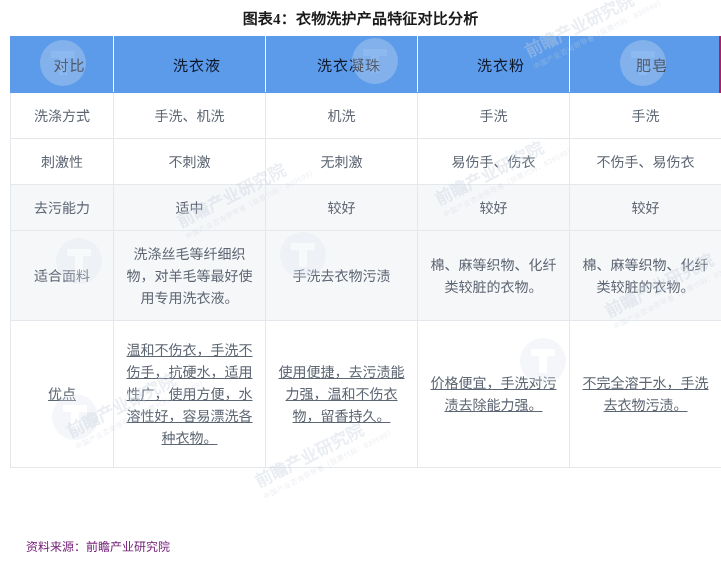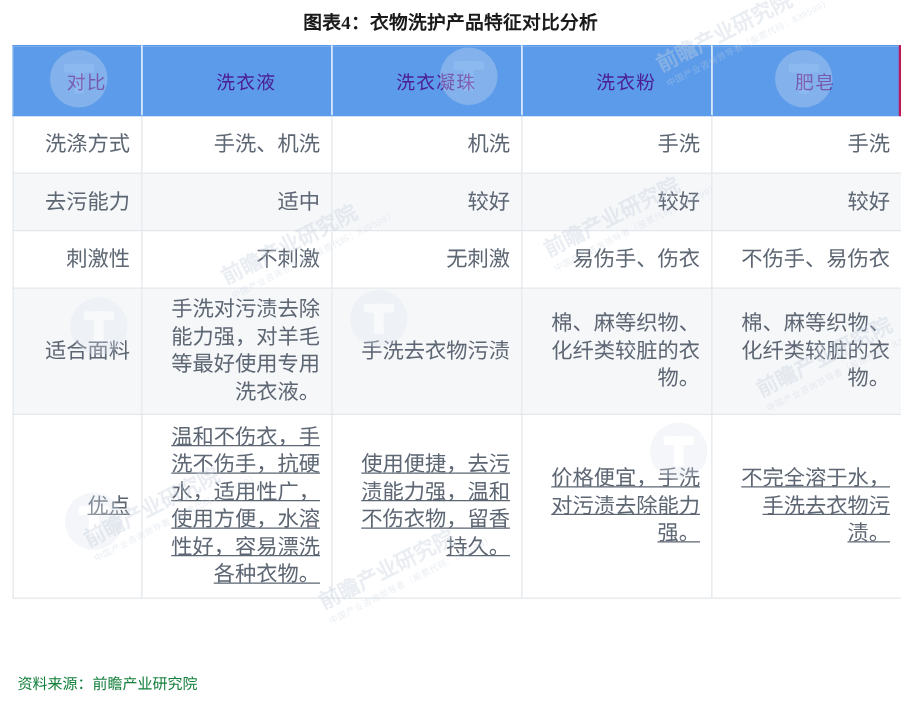--- a/index.html
+++ b/index.html
@@ -108,38 +108,37 @@
   table.cmp th,
   table.cmp td {
     border: 1px solid #e4e7ec;
     text-align: center;
     vertical-align: middle;
     padding: 6px 9px;
     box-sizing: border-box;
   }
   table.cmp thead th {
     background: #5b9bea;
-    color: #4c1d95;
+    color: #0f172a;
     font-size: 15px;
     font-weight: normal;
     height: 56px;
     border-color: #5b9bea;
     border-right: 1px solid #ffffff;
     letter-spacing: 1px;
     padding-left: 24px;
   }
   table.cmp thead th:last-child {
     border-right: 5px solid #be185d;
   }
   table.cmp tbody td {
-    font-size: 17px;
+    font-size: 14px;
     color: #5d6673;
     line-height: 22px;
     background: #ffffff;
-    text-align: right;
   }
   table.cmp tbody tr.striped td {
     background: #f6f7f9;
   }
   .col-label { width: 103px; }
   .col-data  { width: 152px; }
 
   .r-short td { height: 46px; }
   .r-fabric td { height: 90px; }
   .r-pros td  { height: 147px; text-decoration: underline; }
@@ -149,24 +148,24 @@
   .footer {
     position: absolute;
     left: 10px;
     top: 537px;
     width: 711px;
     height: 20px;
     z-index: 4;
   }
   .footer .src {
     position: absolute;
-    left: 4px;
+    left: 16px;
     top: 0;
     font-size: 12px;
-    color: #15803d;
+    color: #701a75;
     font-family: "Liberation Serif", "DejaVu Serif", serif;
   }
   .footer .app {
     position: absolute;
     right: 0;
     top: 0;
     font-size: 12px;
     color: #333333;
     font-family: "Liberation Serif", "DejaVu Serif", serif;
   }
@@ -227,39 +226,39 @@
       <tbody>
 
         <tr class="r-short">
           <td>洗涤方式</td>
           <td>手洗、机洗</td>
           <td>机洗</td>
           <td>手洗</td>
           <td>手洗</td>
         </tr>
 
+        <tr class="r-short">
+          <td>刺激性</td>
+          <td>不刺激</td>
+          <td>无刺激</td>
+          <td>易伤手、伤衣</td>
+          <td>不伤手、易伤衣</td>
+        </tr>
+
         <tr class="r-short striped">
           <td>去污能力</td>
           <td>适中</td>
           <td>较好</td>
           <td>较好</td>
           <td>较好</td>
         </tr>
 
-        <tr class="r-short">
-          <td>刺激性</td>
-          <td>不刺激</td>
-          <td>无刺激</td>
-          <td>易伤手、伤衣</td>
-          <td>不伤手、易伤衣</td>
-        </tr>
-
         <tr class="r-fabric striped">
           <td>适合面料</td>
-          <td>手洗对污渍去除能力强，对羊毛等最好使用专用洗衣液。</td>
+          <td>洗涤丝毛等纤细织物，对羊毛等最好使用专用洗衣液。</td>
           <td>手洗去衣物污渍</td>
           <td>棉、麻等织物、化纤类较脏的衣物。</td>
           <td>棉、麻等织物、化纤类较脏的衣物。</td>
         </tr>
 
         <tr class="r-pros">
           <td>优点</td>
           <td>温和不伤衣，手洗不伤手，抗硬水，适用性广，使用方便，水溶性好，容易漂洗各种衣物。</td>
           <td>使用便捷，去污渍能力强，温和不伤衣物，留香持久。</td>
           <td>价格便宜，手洗对污渍去除能力强。</td>

